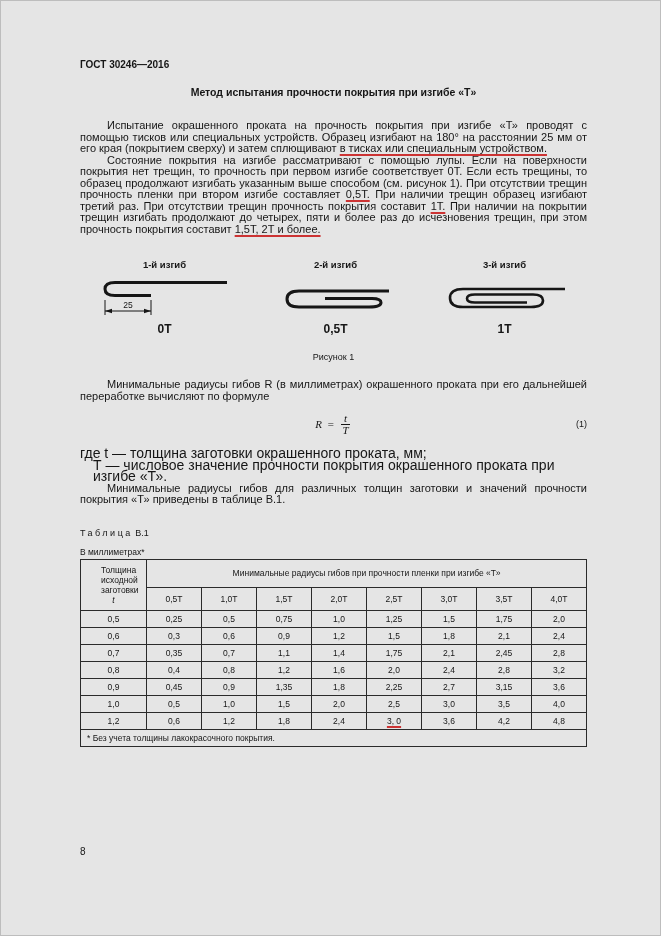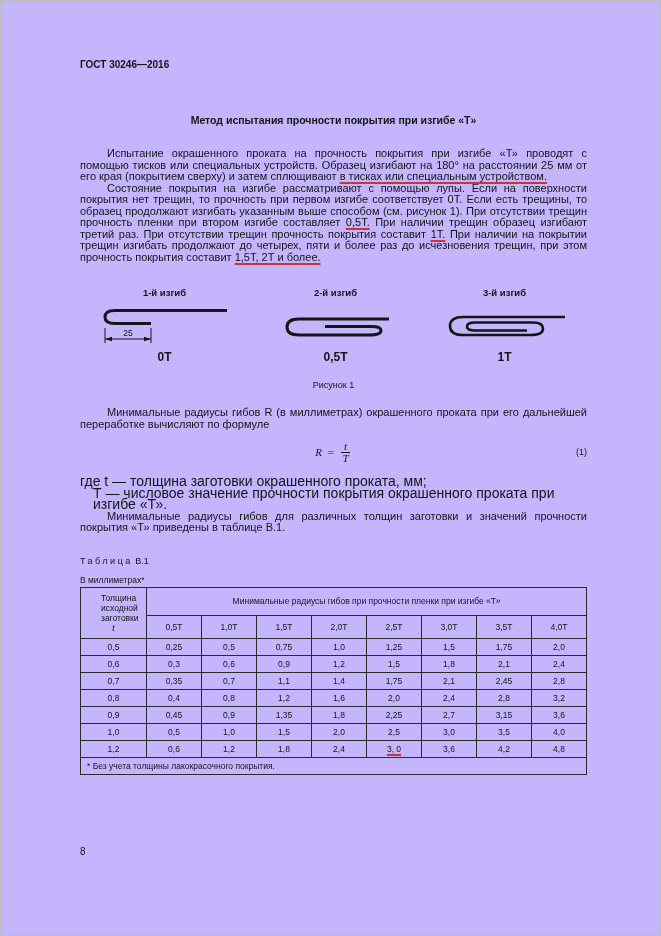--- a/index.html
+++ b/index.html
@@ -1,30 +1,30 @@
 <!DOCTYPE html>
 <html style="--annotation-red: #cc3333;"><head>
 <meta charset="utf-8">
 <style>
   * { box-sizing: border-box; }
   html, body { margin: 0; padding: 0; background: #9a9a9a; }
   .page {
     position: relative;
     width: 661px; height: 936px;
-    background: #c4b5fd;
+    background: #e5e5e5;
     border: 1px solid #bdbdbd;
     font-family: "Liberation Sans", sans-serif;
     color: #161616;
     overflow: hidden;
   }
   .content { position: absolute; left: 79px; top: 58px; width: 507px; }
 
   .doc-number { font-weight: bold; font-size: 10px; }
   .appendix { text-align: center; font-weight: bold; font-size: 9px; line-height: 12.5px; margin-top: 24px; }
-  .section-title { text-align: center; font-weight: bold; font-size: 10.5px; margin: 44px 0 0 0; }
+  .section-title { text-align: center; font-weight: bold; font-size: 10.5px; margin: 16px 0 0 0; }
 
   .body-par { margin: 0; font-size: 11px; line-height: 11.5px; text-align: justify; text-indent: 27px; }
   .p1 { margin-top: 22px; }
 
   .figure { display: flex; justify-content: center; align-items: flex-end; gap: 46px; margin-top: 24px; }
   .bend { display: flex; flex-direction: column; align-items: center; }
   .bend-label { font-weight: bold; font-size: 9.5px; margin-bottom: 4px; }
   .bend-value { font-weight: bold; font-size: 12px; margin-top: 2px; }
   .fig-caption { text-align: center; font-size: 9px; margin-top: 16px; }
 

